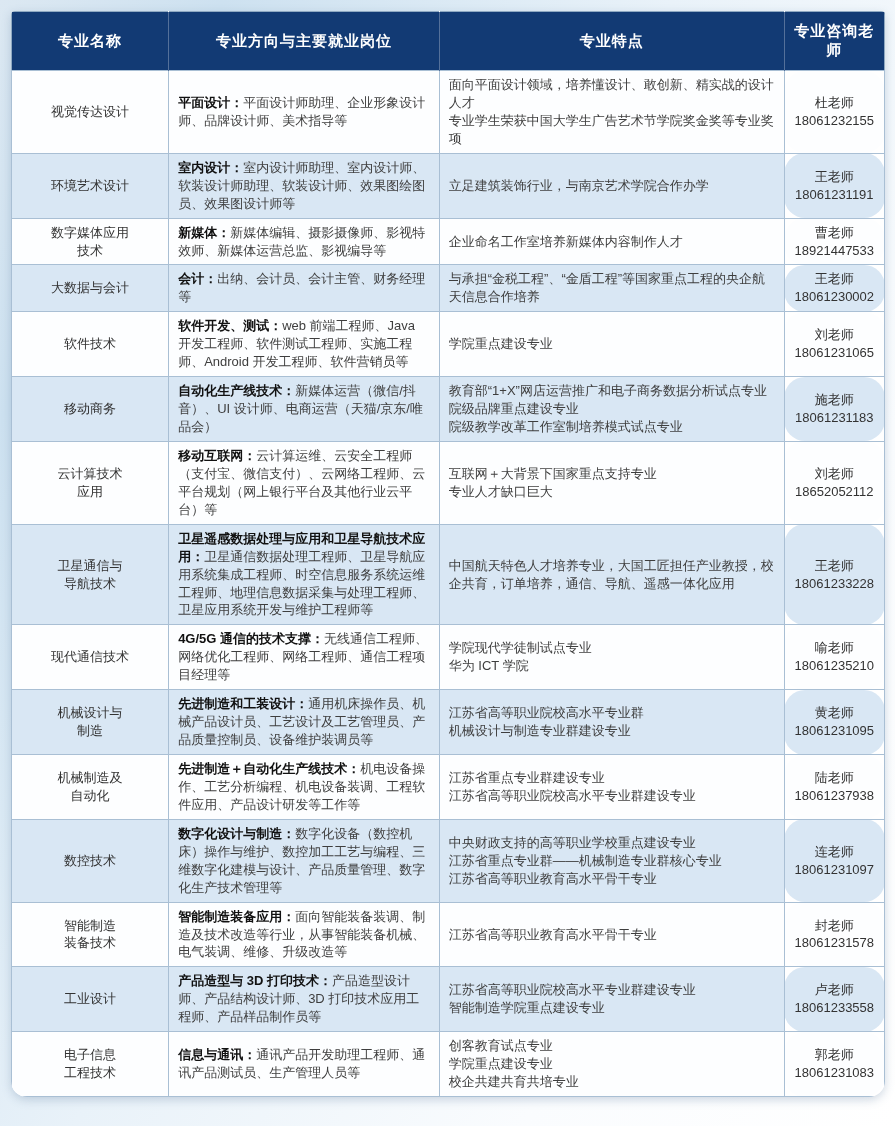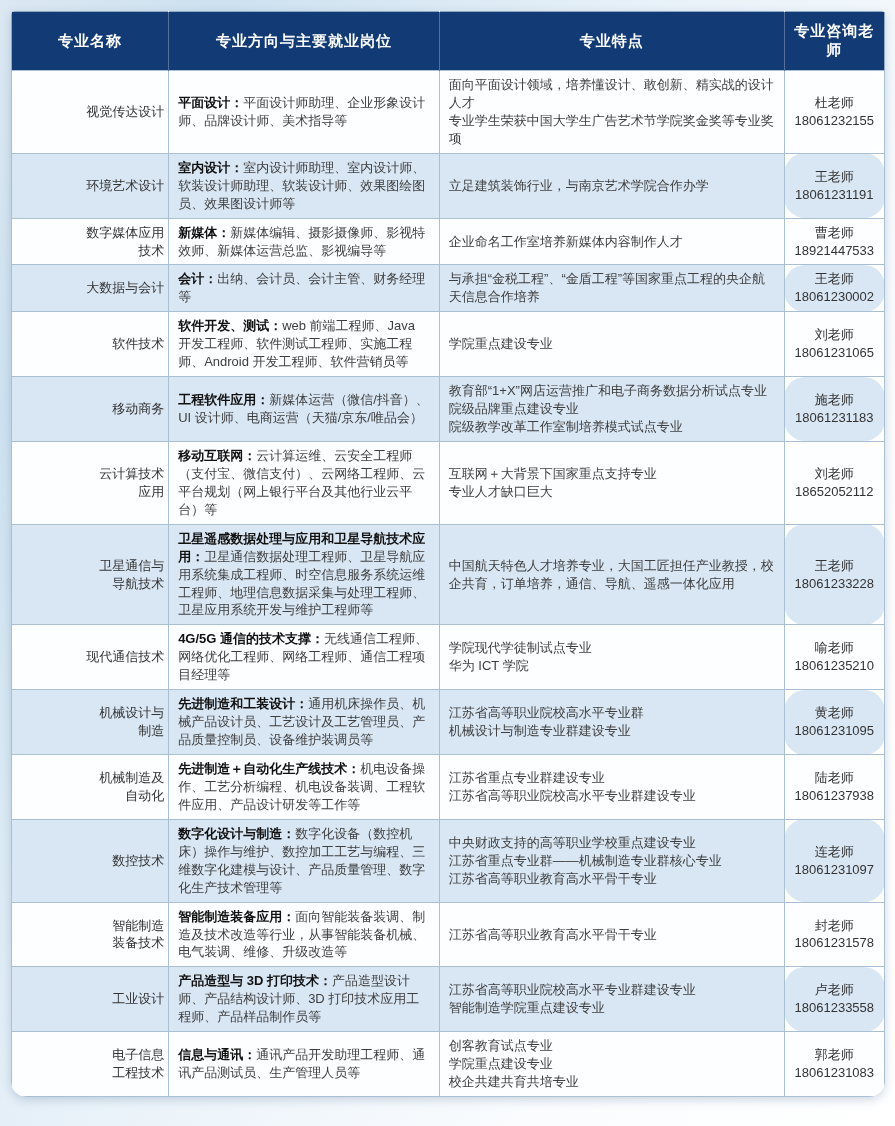--- a/index.html
+++ b/index.html
@@ -44,21 +44,21 @@
     border: 1px solid #a9bfd4;
     font-size: 13px;
     line-height: 1.38;
     padding: 5px 9px;
     color: #3e3e3e;
     vertical-align: middle;
   }
   tbody tr:nth-child(odd) td  { background: #fdfeff; }
   tbody tr:nth-child(even) td { background: #d9e7f4; }
   td.c-major {
-    text-align: right;
+    text-align: center;
     white-space: pre-line;
     color: #333333;
     padding: 3px 4px;
     margin-left: 16px;
   }
   td.c-jobs .dir { color: #111111; font-weight: bold; }
   td.c-feat span { white-space: pre-line; display: block; }
   td.c-teacher {
     text-align: center;
     color: #333333;
@@ -150,21 +150,21 @@
       <span>学院重点建设专业</span>
     </td>
     <td class="c-teacher">
       <div>刘老师</div>
       <div>18061231065</div>
     </td>
   </tr>
           <tr>
     <td class="c-major">移动商务</td>
     <td class="c-jobs">
-      <span class="dir">工程软件应用：</span><span>新媒体运营（微信/抖音）、UI 设计师、电商运营（天猫/京东/唯品会）</span>
+      <span class="dir">自动化生产线技术：</span><span>新媒体运营（微信/抖音）、UI 设计师、电商运营（天猫/京东/唯品会）</span>
     </td>
     <td class="c-feat">
       <span>教育部“1+X”网店运营推广和电子商务数据分析试点专业
 院级品牌重点建设专业
 院级教学改革工作室制培养模式试点专业</span>
     </td>
     <td class="c-teacher">
       <div>施老师</div>
       <div>18061231183</div>
     </td>

